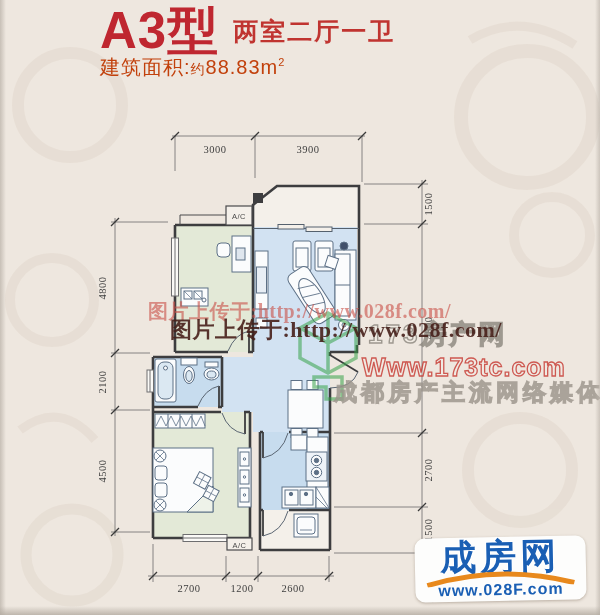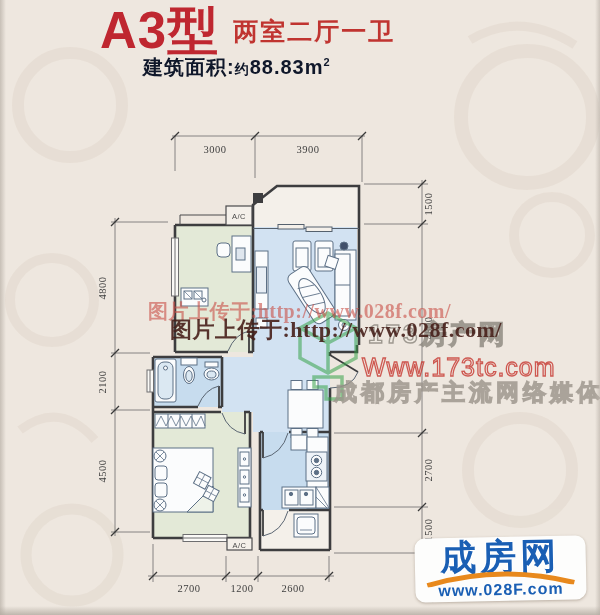--- a/index.html
+++ b/index.html
@@ -5,32 +5,32 @@
   html,body{margin:0;padding:0;}
   .page{position:relative;width:600px;height:615px;overflow:hidden;
         background:#eee7df;font-family:"Liberation Sans",sans-serif;}
   svg text{font-family:"Liberation Serif","DejaVu Serif",serif;}
   .dim-label{fill:#3f3f3f;font-size:10.5px;letter-spacing:.5px;}
   .ac-label{fill:#4a4a4a;font-size:7.5px;font-family:"Liberation Sans",sans-serif;letter-spacing:.5px;}
 
   .header{position:absolute;left:100px;top:2px;color:#bf2730;z-index:6;}
   .type-name{font-size:51px;font-weight:bold;letter-spacing:1px;line-height:58px;}
   .rooms-label{font-size:25px;font-weight:bold;margin-left:14px;letter-spacing:2px;vertical-align:8px;color:#c03430;}
-  .area-line{font-size:20px;font-weight:bold;color:#0f172a;margin-top:-6px;letter-spacing:1px;margin-left:43px;}
+  .area-line{font-size:20px;font-weight:normal;color:#c2410c;margin-top:-6px;letter-spacing:1px;}
   .area-line .approx{font-size:14px;}
   .area-line sup{font-size:11px;}
 
   .wm{position:absolute;white-space:nowrap;z-index:7;font-family:"Liberation Serif","DejaVu Serif",serif;}
   .wm-light{left:148px;top:298px;font-size:20px;font-weight:bold;color:rgba(201,82,74,.62);letter-spacing:.5px;}
   .wm-dark{left:170px;top:315px;font-size:22px;font-weight:bold;color:rgba(70,31,26,.9);letter-spacing:.5px;}
 
   .logo173{position:absolute;left:288px;top:303px;width:312px;height:100px;z-index:5;}
   .l173-name{position:absolute;left:80px;top:14px;font-size:26px;font-weight:bold;letter-spacing:3px;
       color:rgba(255,255,255,.12);-webkit-text-stroke:1.4px rgba(138,132,124,.8);white-space:nowrap;}
-  .l173-url{position:absolute;left:74px;top:50px;font-size:25px;font-weight:normal;letter-spacing:1px;
+  .l173-url{position:absolute;left:74px;top:50px;font-size:25px;font-weight:bold;letter-spacing:1px;
       color:rgba(255,255,255,.15);-webkit-text-stroke:1.3px rgba(197,52,45,.8);white-space:nowrap;}
   .l173-slogan{position:absolute;left:46px;top:74px;font-size:23px;font-weight:bold;letter-spacing:4px;
       color:rgba(255,255,255,.12);-webkit-text-stroke:1.2px rgba(152,145,136,.8);white-space:nowrap;}
 
   .cf-card{position:absolute;left:415px;top:537px;width:171px;height:64px;background:#fdfdfc;
       border-radius:10px;box-shadow:0 1px 3px rgba(90,70,50,.35);z-index:8;transform:rotate(-1.2deg);
       text-align:center;}
   .cf-name{font-size:36px;font-weight:bold;color:#1a5fb4;letter-spacing:4px;line-height:38px;margin-top:1px;
       text-shadow:1px 1px 0 #fff, -1px -1px 0 #fff;}
   .cf-swoosh{position:absolute;left:8px;top:33px;width:155px;height:16px;}

